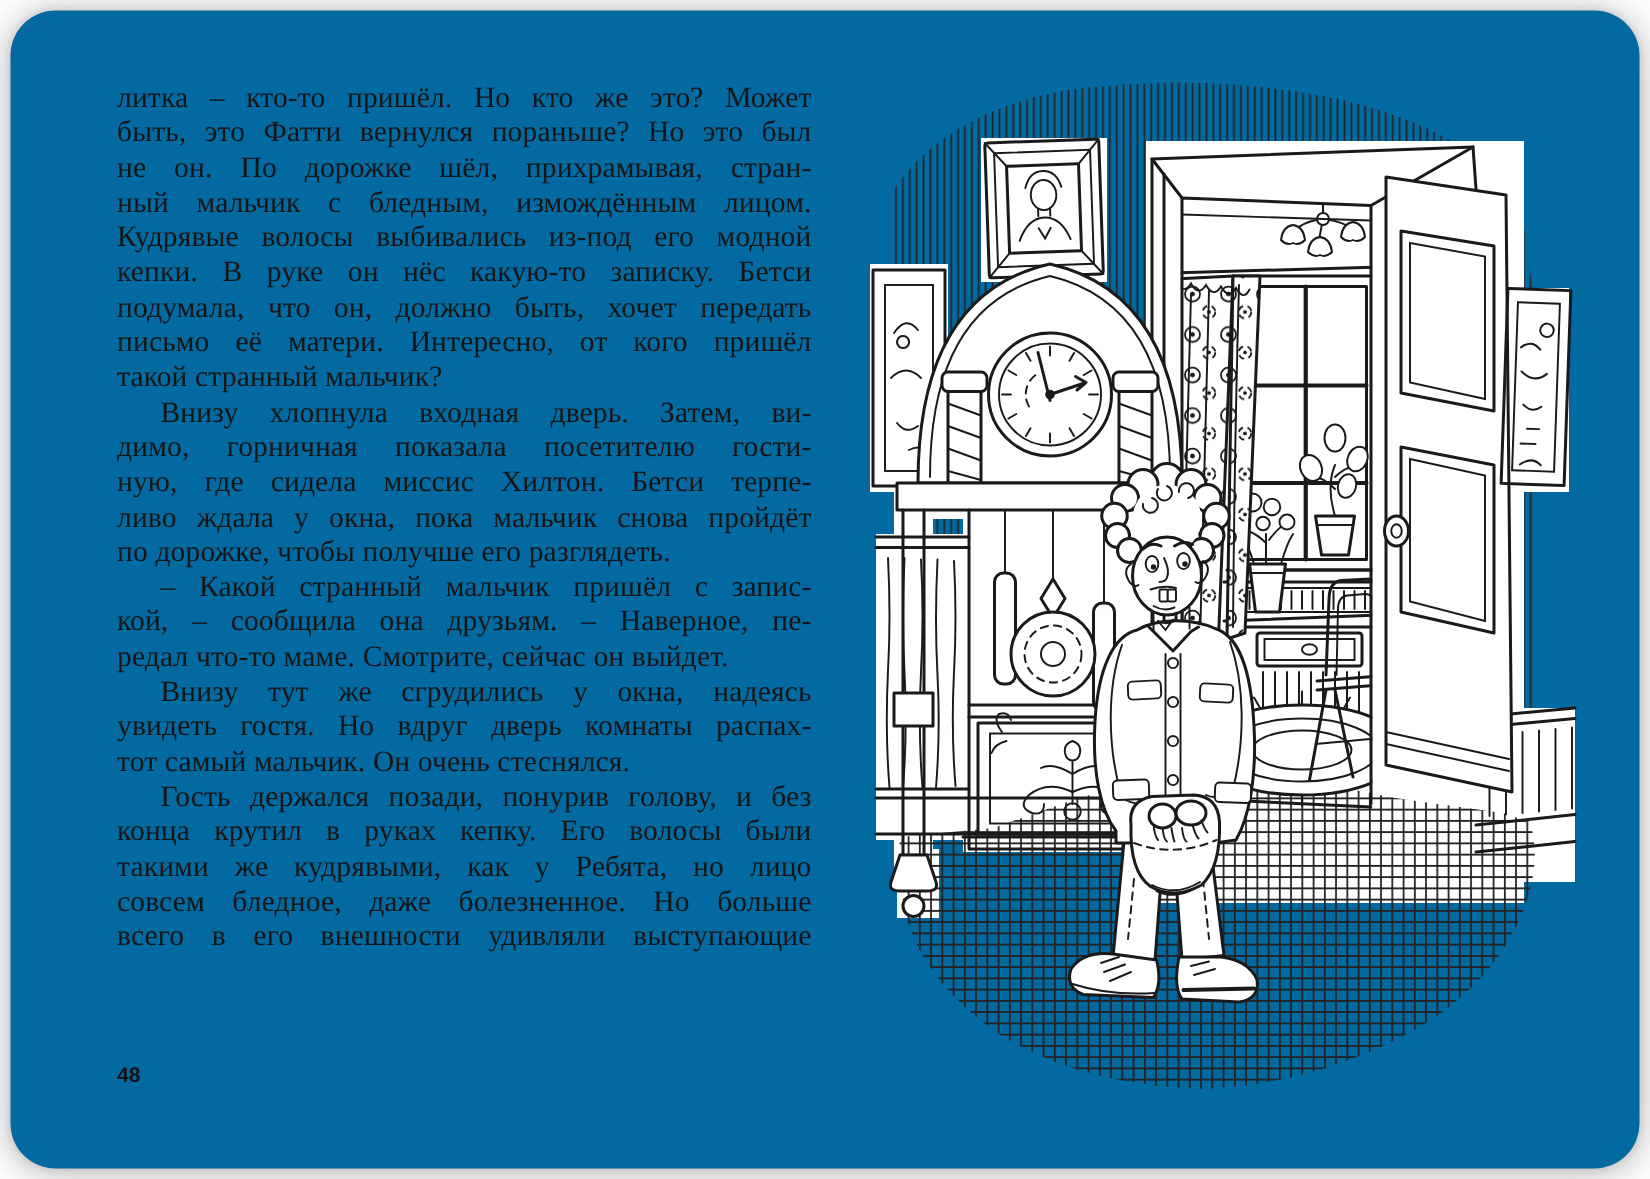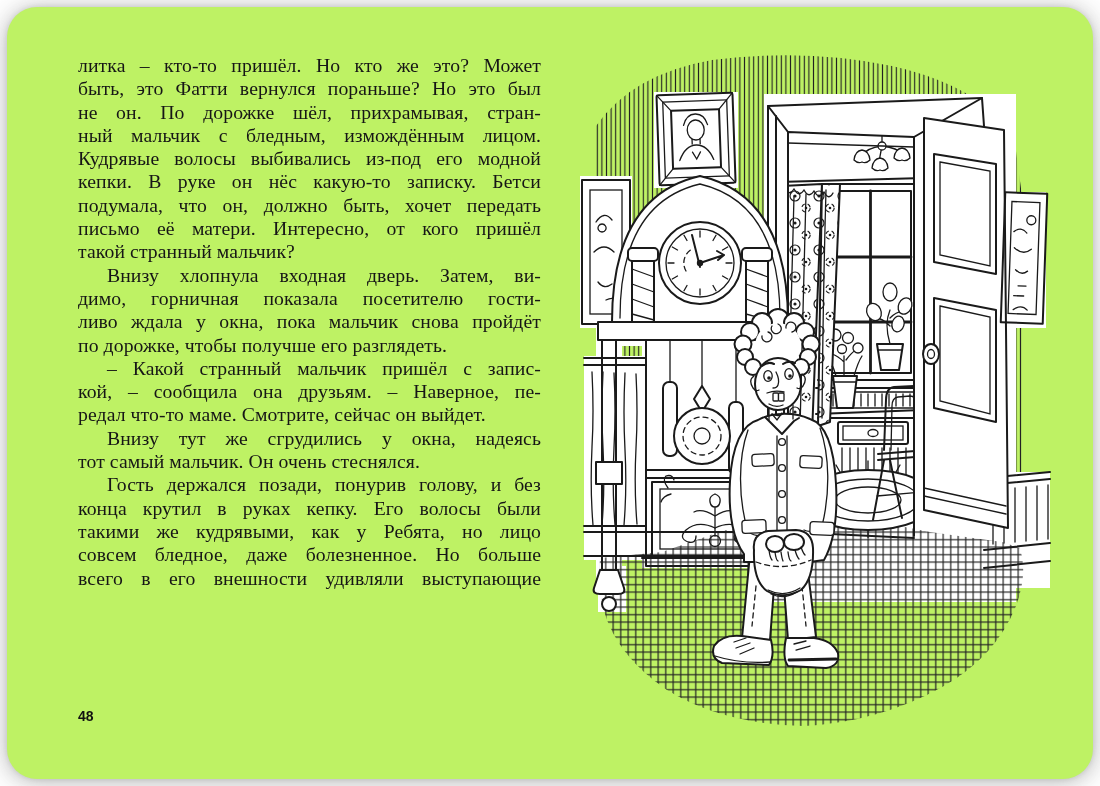--- a/index.html
+++ b/index.html
@@ -1,18 +1,18 @@
 <!DOCTYPE html>
 <html><head>
 <meta charset="utf-8">
 <style>
   html,body{margin:0;padding:0;background:#ffffff;}
   .canvas{position:relative;width:1100px;height:786px;background:#fff;overflow:hidden;
           font-family:"Liberation Serif","DejaVu Serif",serif;}
-  .page{position:absolute;left:7px;top:7px;width:1086px;height:772px;background:#bef264;
+  .page{position:absolute;left:7px;top:7px;width:1086px;height:772px;background:#0369a1;
         border-radius:30px;box-shadow:0 2px 24px rgba(50,50,50,.38),0 0 5px rgba(0,0,0,.10);}
   .text-block{position:absolute;left:71px;top:47px;width:463px;
         font-size:19.7px;line-height:23.3px;color:#161616;letter-spacing:.1px;}
   .line{text-align:justify;text-align-last:justify;}
   .line.last{text-align-last:left;}
   .line.indent{text-indent:29px;}
   .page-number{position:absolute;left:71px;top:701px;
         font-family:"Liberation Sans","DejaVu Sans",sans-serif;font-weight:bold;
         font-size:14px;color:#111;}
   .illustration{position:absolute;left:565px;top:19px;}
@@ -37,26 +37,28 @@
         <div class="line">быть, это Фатти вернулся пораньше? Но это был</div>
         <div class="line">не он. По дорожке шёл, прихрамывая, стран-</div>
         <div class="line">ный мальчик с бледным, измождённым лицом.</div>
         <div class="line">Кудрявые волосы выбивались из-под его модной</div>
         <div class="line">кепки. В руке он нёс какую-то записку. Бетси</div>
         <div class="line">подумала, что он, должно быть, хочет передать</div>
         <div class="line">письмо её матери. Интересно, от кого пришёл</div>
         <div class="line last">такой странный мальчик?</div>
         <div class="line indent">Внизу хлопнула входная дверь. Затем, ви-</div>
         <div class="line">димо, горничная показала посетителю гости-</div>
+        <div class="line">ную, где сидела миссис Хилтон. Бетси терпе-</div>
         <div class="line">ливо ждала у окна, пока мальчик снова пройдёт</div>
         <div class="line last">по дорожке, чтобы получше его разглядеть.</div>
         <div class="line indent">– Какой странный мальчик пришёл с запис-</div>
         <div class="line">кой, – сообщила она друзьям. – Наверное, пе-</div>
         <div class="line last">редал что-то маме. Смотрите, сейчас он выйдет.</div>
         <div class="line indent">Внизу тут же сгрудились у окна, надеясь</div>
+        <div class="line">увидеть гостя. Но вдруг дверь комнаты распах-</div>
         <div class="line last">тот самый мальчик. Он очень стеснялся.</div>
         <div class="line indent">Гость держался позади, понурив голову, и без</div>
         <div class="line">конца крутил в руках кепку. Его волосы были</div>
         <div class="line">такими же кудрявыми, как у Ребята, но лицо</div>
         <div class="line">совсем бледное, даже болезненное. Но больше</div>
         <div class="line">всего в его внешности удивляли выступающие</div>
       </div>
 
     <div class="page-number">48</div>
 

